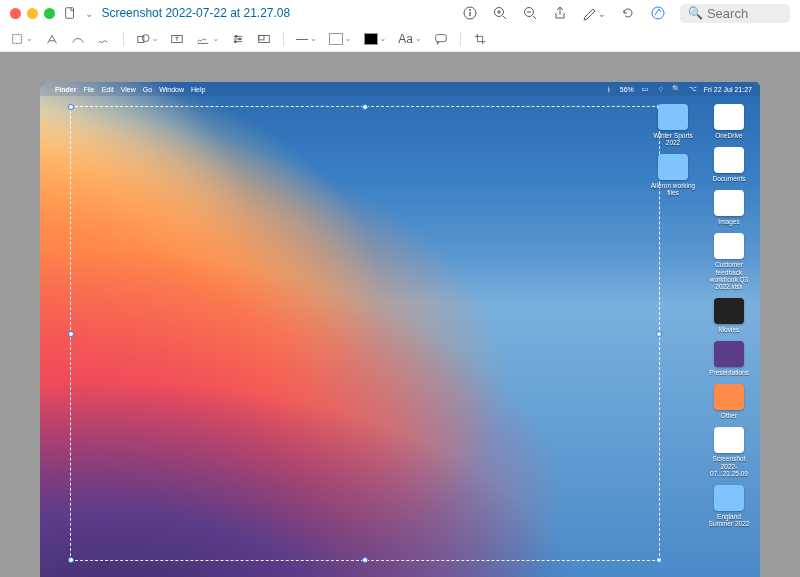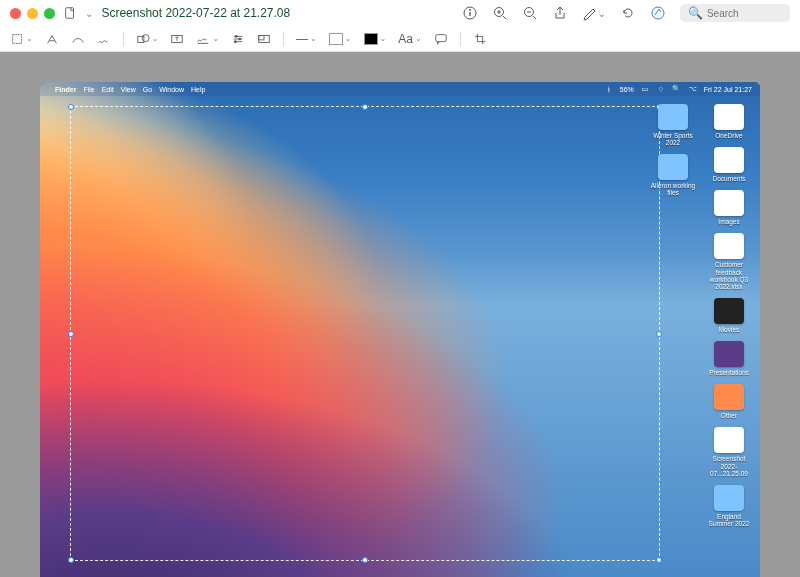--- a/index.html
+++ b/index.html
@@ -7,28 +7,28 @@
 
 
 .titlebar { display: flex; align-items: center; height: 26px; padding: 0 10px; gap: 8px; }
 .traffic { display: flex; gap: 6px; }
 .dot { width: 11px; height: 11px; border-radius: 50%; }
 .dot.red { background: #ff5f57; }
 .dot.yel { background: #febc2e; }
 .dot.grn { background: #28c840; }
 .title-icon { width: 14px; height: 14px; color: #555; display:flex; align-items:center; justify-content:center;}
 .chev { color:#888; font-size:10px; }
-.title { font-size: 12px; color: #14532d; flex: 0 0 auto; }
+.title { font-size: 12px; color: #0369a1; flex: 0 0 auto; }
 .title-spacer { flex: 1; }
 .title-tools { display: flex; align-items: center; gap: 14px; }
 .tool { width: 16px; height: 16px; color: #5a5a5a; display:flex; align-items:center; justify-content:center; }
 .pen { color:#5a5a5a; display:flex; align-items:center;}
 .search-wrap { display: flex; align-items: center; background: #ededed; border-radius: 5px; padding: 2px 8px; gap: 4px; width: 110px; }
 .search-wrap .sicon { color: #888; font-size: 12px; }
-.search-input { border: none; background: transparent; font-size: 10px; color: #888; width: 80px; outline:none; }
+.search-input { border: none; background: transparent; font-size: 13px; color: #888; width: 80px; outline:none; }
 .toolbar { display: flex; align-items: center; height: 26px; padding: 0 10px; gap: 12px; border-bottom: 1px solid #e5e5e5; }
 .tb { color:#5a5a5a; font-size:12px; display:flex; align-items:center; gap:2px;}
 .tb .dd { font-size:8px; color:#888; }
 .swatch { width:14px; height:12px; border:1px solid #999; display:inline-block; }
 .sep { width:1px; height:14px; background:#ddd; }
 
 .viewport { background: #9b9b9b; height: 525px; position: relative; overflow:hidden;}
 .canvas { position:absolute; left:40px; right:40px; top:30px; bottom:0; background:#000; border-radius: 6px 6px 0 0; overflow:hidden; }
 
 

